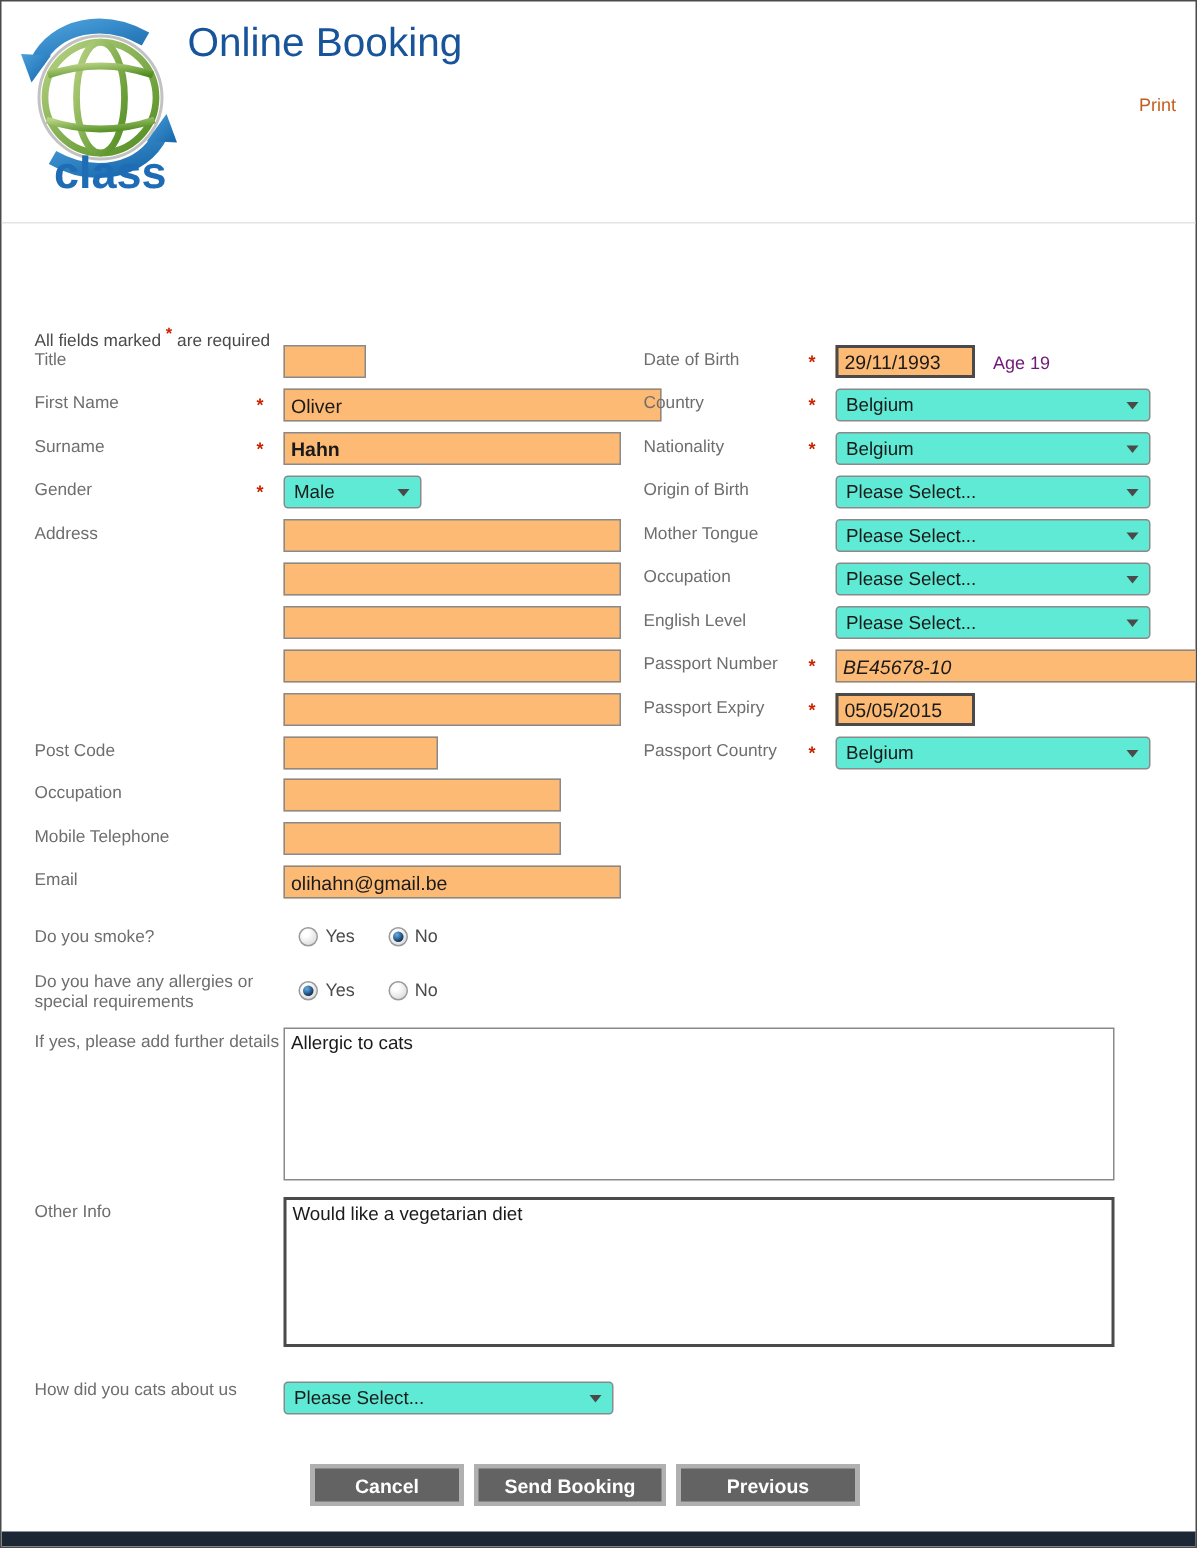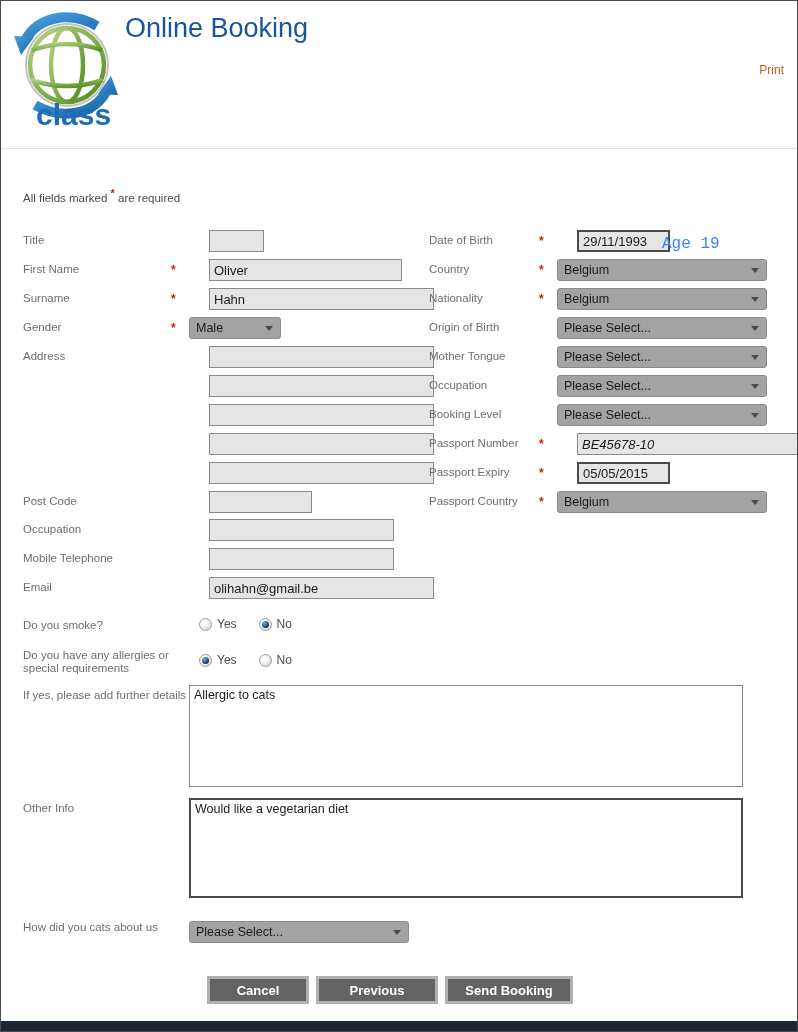--- a/index.html
+++ b/index.html
@@ -12,53 +12,53 @@
   .header-line { position:absolute; left:0; top:147px; width:798px; border-top:1px solid #e3e3e3; }
   .page-title { position:absolute; left:124px; top:12px; font-size:27px; color:#17549a; }
   .print-link { position:absolute; right:13px; top:62px; font-size:12px; color:#c45e1e; cursor:pointer; }
   .logo { position:absolute; left:10px; top:8px; }
   
   .step-bar {
     position:absolute; left:10px; top:160px; width:778px; height:26px; box-sizing:border-box;
     background:#8a8a8a; border-bottom:2px solid #6f6f6f; color:#fff;
     font-weight:bold; font-size:14px; letter-spacing:2px; text-align:center; line-height:25px;
   }
-  .required-note { position:absolute; left:22px; top:186px; font-size:11.5px; color:#4a4a4a; }
+  .required-note { position:absolute; left:22px; top:216px; font-size:11.5px; color:#4a4a4a; }
   .req-star { color:#cc2200; font-weight:bold; vertical-align:super; font-size:11px; }
   
   .lrow { position:absolute; left:22px; width:745px; }
   .rrow { position:absolute; left:428px; width:365px; }
   .flabel { position:absolute; left:0; top:4px; width:150px; font-size:11.5px; font-weight:normal; color:#6e6e6e; line-height:13px; }
   .flabel.wide { width:165px; }
   .rrow .flabel { width:108px; }
   .fstar { position:absolute; top:4px; font-size:12px; font-weight:bold; color:#cc2200; }
   .lrow .fstar { left:148px; }
   .rrow .fstar { left:110px; }
   .fctl { position:absolute; top:0; left:166px; }
   .rrow .fctl { left:128px; }
   
   input.txt {
-    height:22px; border:1px solid #8a8a8a; background:#e5e5e5; box-sizing:border-box;
-    font:13px "Liberation Sans", sans-serif; color:#1a1a1a; padding:0 4px;margin-left:20px;
+    height:22px; border:1px solid #8a8a8a; background:#fdba74; box-sizing:border-box;
+    font:13px "Liberation Sans", sans-serif; color:#1a1a1a; padding:0 4px;
   }
   input.txt.focused { border:2px solid #4a4a4a; }
   .addr { display:block; margin-bottom:7px; }
   .sel {
-    height:22px; box-sizing:border-box; border:1px solid #8a8a8a; border-radius:3px; background:#a3a3a3;
+    height:22px; box-sizing:border-box; border:1px solid #8a8a8a; border-radius:3px; background:#5eead4;
     position:relative; font-size:12.5px; color:#1a1a1a; line-height:20px; padding:0 20px 0 6px; cursor:pointer;
     white-space:nowrap; overflow:hidden;
   }
   .caret { position:absolute; right:7px; top:8px; width:0; height:0;
     border-left:4px solid transparent; border-right:4px solid transparent; border-top:5px solid #4a4a4a; }
   textarea.ta {
     width:554px; height:102px; box-sizing:border-box; border:1px solid #8a8a8a; resize:none;
     font:12.5px "Liberation Sans", sans-serif; color:#1a1a1a; padding:2px 4px;
   }
   textarea.ta.focused { border:2px solid #4a4a4a; height:100px; }
-  .age-note { position:absolute; left:233px; top:5px; font-size:16px; color:#3b82f6;font-family:Liberation Mono, monospace; }
+  .age-note { position:absolute; left:233px; top:5px; font-size:12px; color:#701a75; }
   
   .radio-group { position:absolute; left:176px; display:flex; align-items:center; }
   .radio {
     width:13px; height:13px; border-radius:50%; box-sizing:border-box; display:inline-block; position:relative;
     border:1px solid #9a9a9a; background:radial-gradient(circle at 35% 30%, #ffffff 20%, #d6d6d6 90%); cursor:pointer;
   }
   .radio.selected::after {
     content:""; position:absolute; left:2px; top:2px; width:7px; height:7px; border-radius:50%;
     background:radial-gradient(circle at 35% 30%, #5aa0d8 10%, #0c2f55 75%);
   }
@@ -114,27 +114,27 @@
   </div>
 
   <div class="lrow" style="top:229px">
     <span class="flabel">Title</span>
     <input class="txt fctl" style="width: 55px;" value="">
   </div>
 
   <div class="lrow" style="top:258px">
     <span class="flabel">First Name</span>
     <span class="fstar">*</span>
-    <input class="txt fctl" style="width: 193px;" value="Oliver">
+    <input class="txt fctl" style="width: 252px;" value="Oliver">
   </div>
 
   <div class="lrow" style="top:287px">
     <span class="flabel">Surname</span>
     <span class="fstar">*</span>
-    <input class="txt fctl" style="width: 225px;" value="Hahn">
+    <input class="txt fctl" style="width: 225px; font-weight: bold;" value="Hahn">
   </div>
 
   <div class="lrow" style="top:316px">
     <span class="flabel">Gender</span>
     <span class="fstar">*</span>
     <div class="sel fctl" style="width:92px">
       <span>Male</span>
       <span class="caret"></span>
     </div>
   </div>
@@ -251,21 +251,21 @@
 
   <div class="rrow" style="top:374px">
     <span class="flabel">Occupation</span>
     <div class="sel fctl" style="width:210px">
       <span>Please Select...</span>
       <span class="caret"></span>
     </div>
   </div>
 
   <div class="rrow" style="top:403px">
-    <span class="flabel">Booking Level</span>
+    <span class="flabel">English Level</span>
     <div class="sel fctl" style="width:210px">
       <span>Please Select...</span>
       <span class="caret"></span>
     </div>
   </div>
 
   <div class="rrow" style="top:432px">
     <span class="flabel">Passport Number</span>
     <span class="fstar">*</span>
     <input class="txt fctl" style="width: 243px; font-style: italic;" value="BE45678-10">
@@ -281,18 +281,18 @@
     <span class="flabel">Passport Country</span>
     <span class="fstar">*</span>
     <div class="sel fctl" style="width:210px">
       <span>Belgium</span>
       <span class="caret"></span>
     </div>
   </div>
 
   <div class="btn-row">
     <button class="btn" style="width:102px">Cancel</button>
+    <button class="btn" style="width:128px">Send Booking</button>
     <button class="btn" style="width:122px">Previous</button>
-    <button class="btn" style="width:128px">Send Booking</button>
   </div>
 
   <div class="footer-bar"></div>
 </div>
 
 </body></html>

